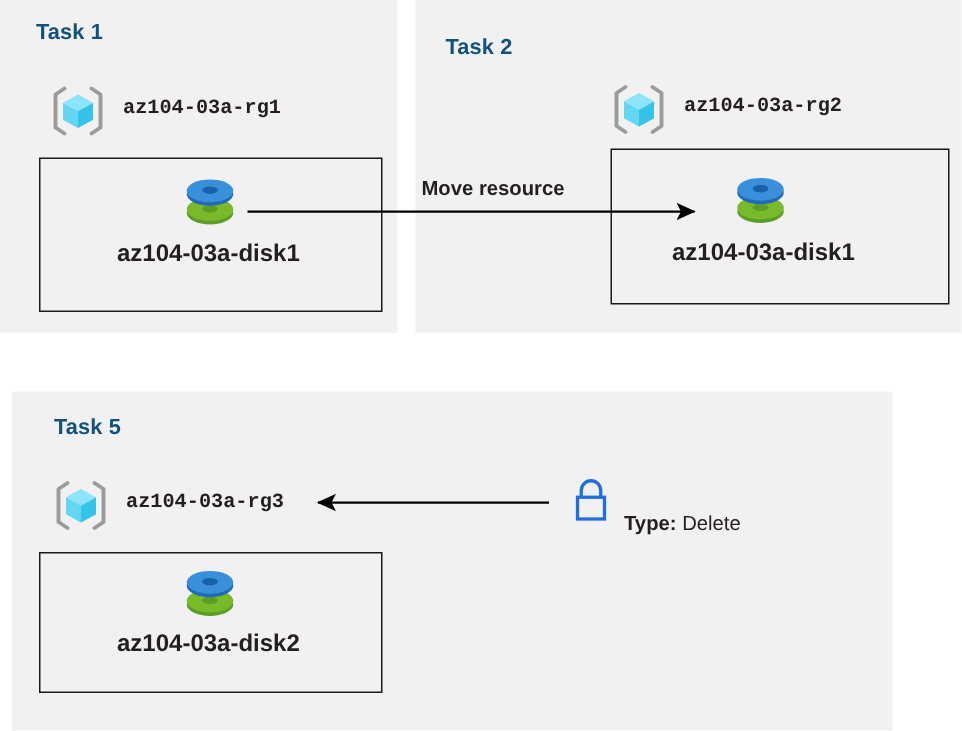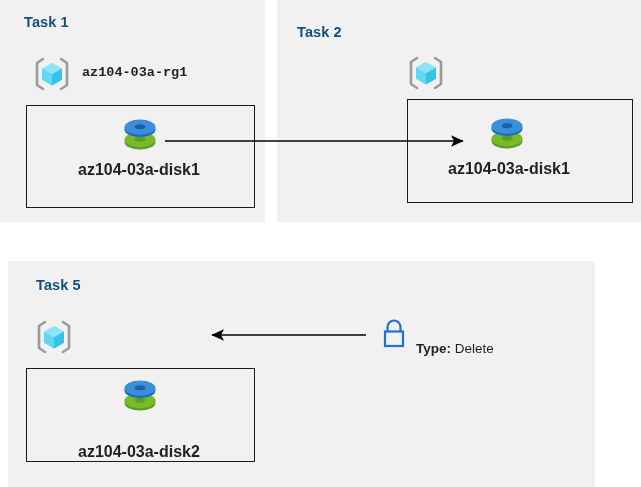--- a/index.html
+++ b/index.html
@@ -161,20 +161,21 @@
     <svg viewBox="0 0 38 38" xmlns="http://www.w3.org/2000/svg">
       <path d="M10 4 L4 8 L4 30 L10 34" fill="none" stroke="#9b9b9b" stroke-width="2.6" stroke-linecap="round" stroke-linejoin="round"></path>
       <path d="M28 4 L34 8 L34 30 L28 34" fill="none" stroke="#9b9b9b" stroke-width="2.6" stroke-linecap="round" stroke-linejoin="round"></path>
       <polygon points="19,8 29,13.6 29,24.8 19,30.4 9,24.8 9,13.6" fill="#9fe8fb"></polygon>
       <polygon points="19,8 29,13.6 19,19.2 9,13.6" fill="#8ee4fa"></polygon>
       <polygon points="19,19.2 29,13.6 29,24.8 19,30.4" fill="#36c3ea"></polygon>
       <polygon points="19,19.2 9,13.6 9,24.8 19,30.4" fill="#63d6f2"></polygon>
     </svg>
   </div>
 
+  <div class="node-label" style="left:456px; top:64px;">az104-03a-rg2</div>
 
   <div class="inner-box" style="left:407px; top:99px; width:226px; height:104px;"></div>
 
   <div class="disk-icon" style="left:487px; top:113px;">
     <svg viewBox="0 0 40 42" xmlns="http://www.w3.org/2000/svg">
       <ellipse cx="20" cy="28" rx="15.5" ry="7.6" fill="#5a9e27"></ellipse>
       <ellipse cx="20" cy="25.6" rx="15.5" ry="7.6" fill="#7ab929"></ellipse>
       <ellipse cx="20" cy="25.2" rx="5.2" ry="2.5" fill="#5a9e27"></ellipse>
       <ellipse cx="20" cy="15.5" rx="15.5" ry="7.6" fill="#1f6bb8"></ellipse>
       <ellipse cx="20" cy="13.2" rx="15.5" ry="7.6" fill="#3a8fdb"></ellipse>
@@ -192,35 +193,36 @@
     <svg viewBox="0 0 38 38" xmlns="http://www.w3.org/2000/svg">
       <path d="M10 4 L4 8 L4 30 L10 34" fill="none" stroke="#9b9b9b" stroke-width="2.6" stroke-linecap="round" stroke-linejoin="round"></path>
       <path d="M28 4 L34 8 L34 30 L28 34" fill="none" stroke="#9b9b9b" stroke-width="2.6" stroke-linecap="round" stroke-linejoin="round"></path>
       <polygon points="19,8 29,13.6 29,24.8 19,30.4 9,24.8 9,13.6" fill="#9fe8fb"></polygon>
       <polygon points="19,8 29,13.6 19,19.2 9,13.6" fill="#8ee4fa"></polygon>
       <polygon points="19,19.2 29,13.6 29,24.8 19,30.4" fill="#36c3ea"></polygon>
       <polygon points="19,19.2 9,13.6 9,24.8 19,30.4" fill="#63d6f2"></polygon>
     </svg>
   </div>
 
+  <div class="node-label" style="left:84px; top:328px;">az104-03a-rg3</div>
 
   <div class="inner-box" style="left:26px; top:368px; width:229px; height:94px;"></div>
 
   <div class="disk-icon" style="left:120px; top:375px;">
     <svg viewBox="0 0 40 42" xmlns="http://www.w3.org/2000/svg">
       <ellipse cx="20" cy="28" rx="15.5" ry="7.6" fill="#5a9e27"></ellipse>
       <ellipse cx="20" cy="25.6" rx="15.5" ry="7.6" fill="#7ab929"></ellipse>
       <ellipse cx="20" cy="25.2" rx="5.2" ry="2.5" fill="#5a9e27"></ellipse>
       <ellipse cx="20" cy="15.5" rx="15.5" ry="7.6" fill="#1f6bb8"></ellipse>
       <ellipse cx="20" cy="13.2" rx="15.5" ry="7.6" fill="#3a8fdb"></ellipse>
       <ellipse cx="20" cy="12.8" rx="5.2" ry="2.5" fill="#1a5fa8"></ellipse>
     </svg>
   </div>
 
-  <div class="resource-label" style="left:78px; top:421px;margin-top:22px;">az104-03a-disk2</div>
+  <div class="resource-label" style="left:78px; top:421px;">az104-03a-disk2</div>
 
   <div class="lock-icon" style="left:379px; top:318px;">
     <svg viewBox="0 0 30 32" xmlns="http://www.w3.org/2000/svg">
       <path d="M8.5 13.5 L8.5 9 A6.5 6.5 0 0 1 21.5 9 L21.5 13.5" fill="none" stroke="#1f6fe0" stroke-width="2.2"></path>
       <rect x="6" y="13.5" width="18" height="14.5" fill="none" stroke="#1f6fe0" stroke-width="2.2"></rect>
     </svg>
   </div>
 
 
   <div class="lock-type" style="left:416px; top:341px;text-align:right;">
@@ -236,14 +238,15 @@
       <marker id="arrowLeftHead" markerWidth="9" markerHeight="9" refX="8" refY="4.5" orient="auto" markerUnits="strokeWidth">
         <path d="M0,0.6 L8.5,4.5 L0,8.4 L2,4.5 z" fill="#000000"></path>
       </marker>
     </defs>
 
     <line x1="165" y1="141" x2="463" y2="141" stroke="#000000" stroke-width="1.5" marker-end="url(#arrowRight)"></line>
 
     <line x1="366" y1="335" x2="212" y2="335" stroke="#000000" stroke-width="1.5" marker-end="url(#arrowLeftHead)"></line>
   </svg>
 
+  <div class="edge-label" style="left:281px; top:118px;">Move resource</div>
 
 </div>
 
 </body></html>

